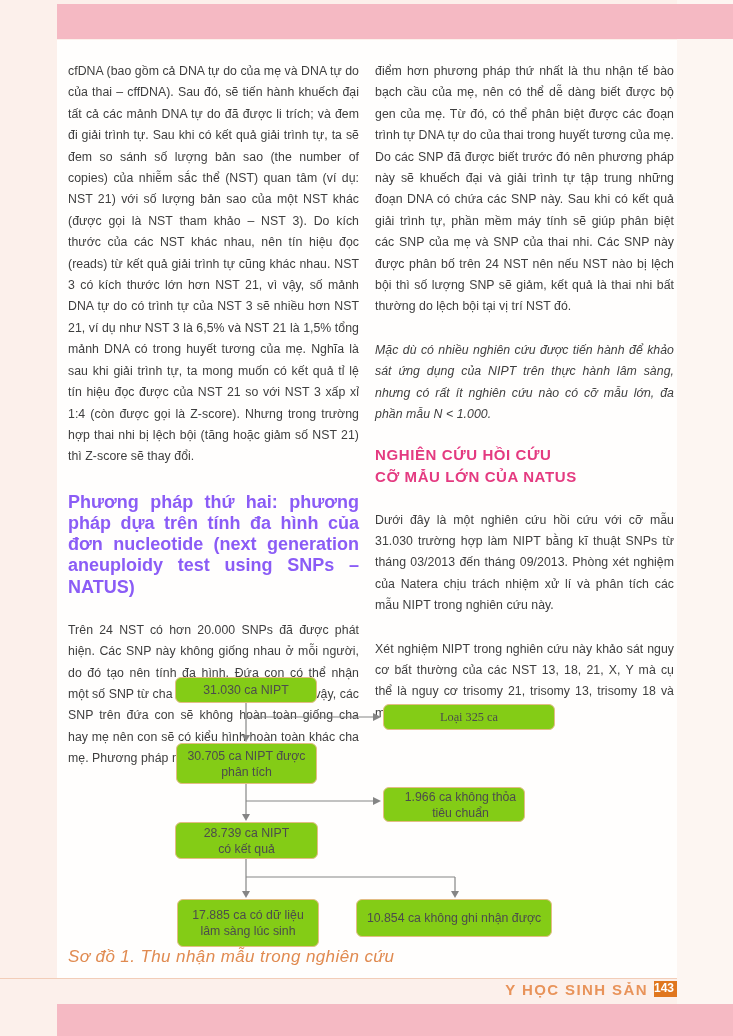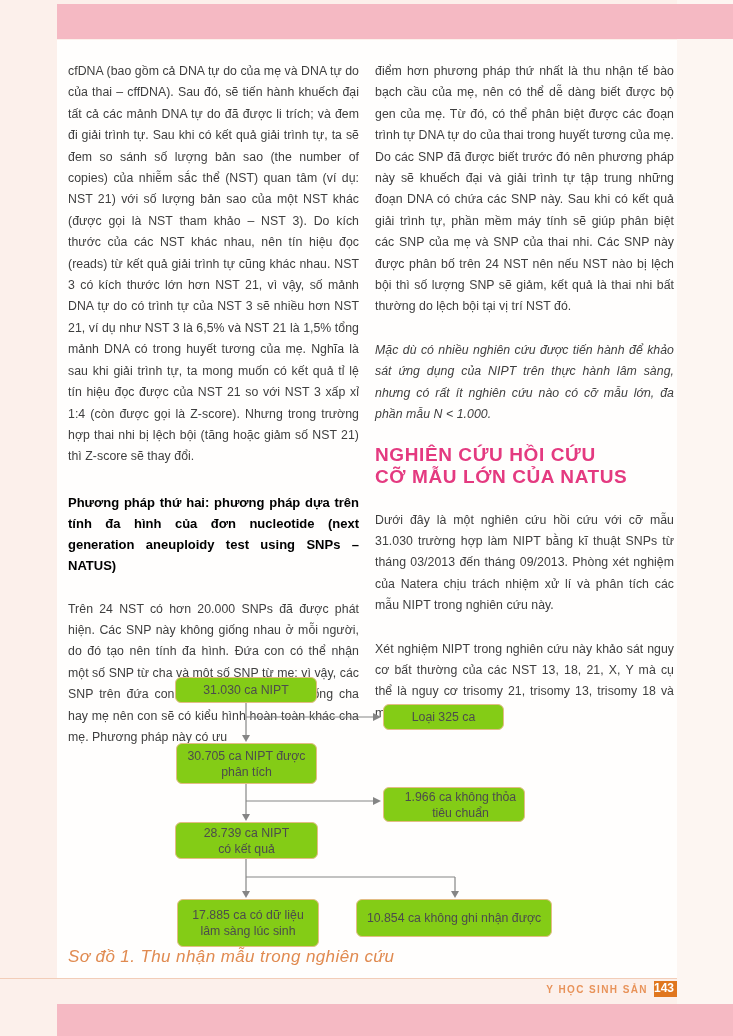--- a/index.html
+++ b/index.html
@@ -17,53 +17,53 @@
 
   .col{position:absolute;top:61px;}
   .col-left{left:68px;width:291px;}
   .col-right{left:375px;width:299px;}
   p.body{
     margin:0;font-size:12.3px;line-height:21.4px;text-align:justify;
     color:#3e3e3e;letter-spacing:0.05px;
   }
   p.body.spaced{margin-top:22px;}
   .subhead{
-    margin:24px 0 0 0;font-size:13px;line-height:21.2px;font-weight:bold;
-    color:#000000;text-align:justify;
+    margin:24px 0 0 0;font-size:18px;line-height:21.2px;font-weight:bold;
+    color:#8b5cf6;text-align:justify;
   }
   .note-italic{font-style:italic;color:#3e3e3e;}
   .big-heading{
-    margin:18px 0 0 0;font-size:19px;line-height:22px;font-weight:bold;
+    margin:18px 0 0 0;font-size:15px;line-height:22px;font-weight:bold;
     color:#e43a80;letter-spacing:0.6px;
   }
 
   .fbox{
     position:absolute;background:#84cc16;border:1px solid #e3bc85;border-radius:6px;
     color:#4c4c4c;font-size:12.3px;line-height:16px;text-align:center;
     display:flex;flex-direction:column;justify-content:center;box-sizing:border-box;
   }
   .fb1{left:175px;top:677px;width:142px;height:26px;}
-  .fb2{left:383px;top:704px;width:121px;height:26px;}
+  .fb2{left:383px;top:704px;width:172px;height:26px;font-family:Liberation Serif, serif;}
   .fb3{left:176px;top:743px;width:141px;height:41px;}
   .fb4{left:383px;top:787px;width:142px;height:35px;padding-left:13px;}
   .fb5{left:175px;top:822px;width:143px;height:37px;}
   .fb6{left:177px;top:899px;width:142px;height:48px;}
   .fb7{left:356px;top:899px;width:196px;height:38px;}
   .flow-arrows{position:absolute;left:0;top:670px;width:733px;height:280px;}
 
   .diagram-caption{
     position:absolute;left:68px;top:947px;font-size:17px;font-style:italic;
     color:#e08a50;letter-spacing:0.4px;
   }
   .footer-row{
     position:absolute;left:57px;top:981px;width:620px;height:16px;
     display:flex;justify-content:flex-end;align-items:center;gap:6px;
   }
   .journal-name{
-    font-size:10px;font-weight:bold;color:#e8935a;letter-spacing:1.4px;
+    font-size:15px;font-weight:bold;color:#e8935a;letter-spacing:1.4px;
   }
   .page-badge{
     background:#e0761e;color:#ffffff;font-size:12px;font-weight:bold;
     padding:1px 3px 2px 0;line-height:13px;
   }
 </style>
 </head>
 <body>
 
 <div class="right-strip"></div>

